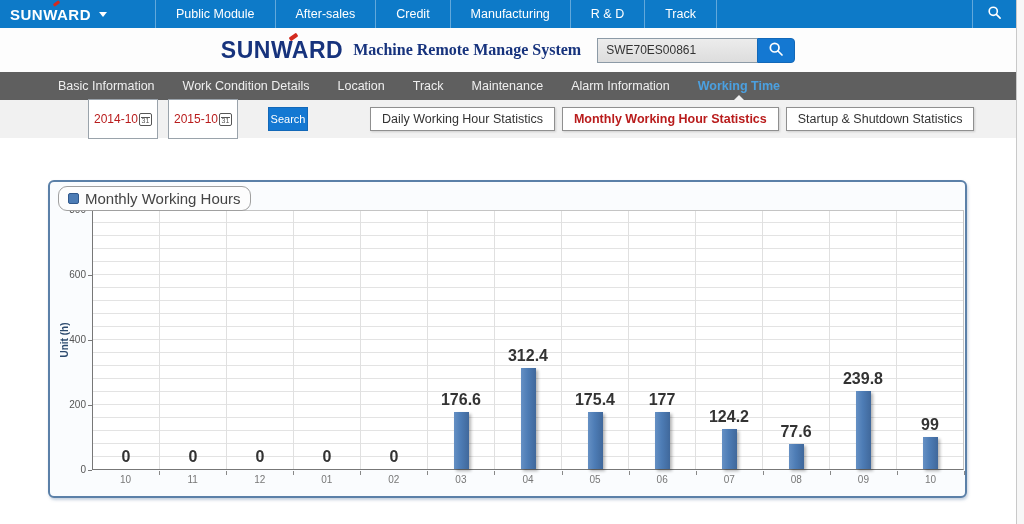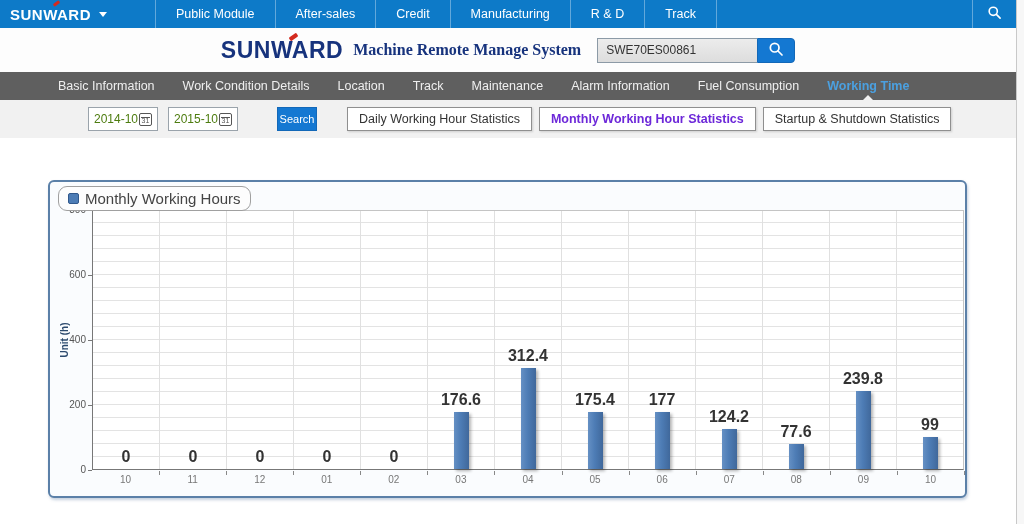--- a/index.html
+++ b/index.html
@@ -44,34 +44,34 @@
   .tab { position:relative; color:#efefef; font-size:12.5px; padding:0 14px; height:28px;
     line-height:28px; cursor:pointer; }
   .tab.active { color:var(--active-blue); font-weight:bold; }
   .tab.active::after { content:""; position:absolute; left:50%; bottom:0; margin-left:-5px;
     width:0; height:0; border-left:5px solid transparent; border-right:5px solid transparent;
     border-bottom:5px solid #f1f1f1; }
 
   
   .toolbar { position:absolute; left:0; top:100px; width:1016px; height:38px; background:#f1f1f1;
     display:flex; align-items:center; padding-left:88px; }
-  .datebox { display:flex; align-items:center; justify-content:space-between; width:70px; height:24px;
-    background:#fff; border:1px solid #9aa3ab; padding:0 5px; margin-right:10px; font-size:12px; color:#4d7c0f; cursor:text; }
+  .datebox { display:flex; align-items:center; justify-content:space-between; width:70px; height:40px;
+    background:#fff; border:1px solid #9aa3ab; padding:0 5px; margin-right:10px; font-size:12px; color:#b91c1c; cursor:text; }
   .cal-icon { position:relative; width:13px; height:13px; border:1px solid #555; border-radius:2px;
     background:#fff; cursor:pointer; flex:0 0 auto; }
   .cal-icon::before { content:""; position:absolute; left:1px; right:1px; top:3px; border-top:1px solid #555; }
   .cal-icon::after { content:"31"; position:absolute; left:0; right:0; bottom:0; text-align:center;
     font-size:7px; line-height:8px; color:#555; }
-  .searchbtn { width:40px; height:24px; margin-left:29px; background:var(--btn-blue); color:#fff;
+  .searchbtn { width:40px; height:24px; margin-left:20px; background:var(--btn-blue); color:#fff;
     border:1px solid #1368b8; font-size:11px; cursor:pointer; font-family:"Liberation Sans", sans-serif; }
-  .statbtns { display:flex; margin-left:30px; gap:7px; }
+  .statbtns { display:flex; margin-left:62px; gap:7px; }
   .statbtn { height:24px; padding:0 11px; background:#fff; border:1px solid #8f8f8f; font-size:12.5px;
     color:#333; cursor:pointer; box-shadow:1px 1px 2px rgba(0,0,0,.15);
     font-family:"Liberation Sans", sans-serif; }
-  .statbtn.active { color:#6d28d9; font-weight:bold;text-align:center; }
+  .statbtn.active { color:#b91c1c; font-weight:bold;text-align:center; }
 
   
   .panel { position:absolute; left:48px; top:180px; width:919px; height:318px; background:#fafcfe;
     border:2px solid #5b80a8; border-radius:6px; box-shadow:1px 2px 3px rgba(90,120,160,.35); }
   .legend { position:absolute; left:8px; top:4px; display:flex; align-items:center; gap:6px;
     background:#fdfdfd; border:1px solid #a0a0a0; border-radius:9px; padding:3px 9px; z-index:3; }
   .legend .swatch { width:11px; height:11px; background:var(--bar-color); border:1px solid #30588c;
     border-radius:2px; }
   .legend .ltext { font-size:15px; color:#444; }
   .ylab { position:absolute; left:14px; top:158px; transform:translate(-50%,-50%) rotate(-90deg);
@@ -145,21 +145,20 @@
     </div>
   </div>
 
   <div class="graynav" id="tabs">
       <div class="tab">Basic Information</div>
       <div class="tab">Work Condition Details</div>
       <div class="tab">Location</div>
       <div class="tab">Track</div>
       <div class="tab">Maintenance</div>
       <div class="tab">Alarm Information</div>
-      <div class="tab">Fuel Consumption</div>
       <div class="tab active">Working Time</div>
     </div>
 
   <div class="toolbar">
     <div class="datebox">
       <span>2014-10</span>
       <span class="cal-icon"></span>
     </div>
     <div class="datebox">
       <span>2015-10</span>

